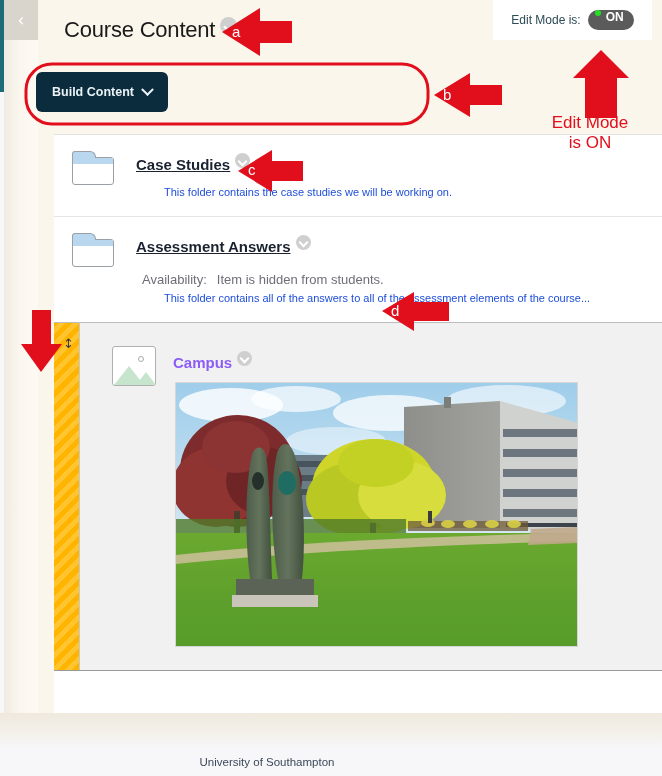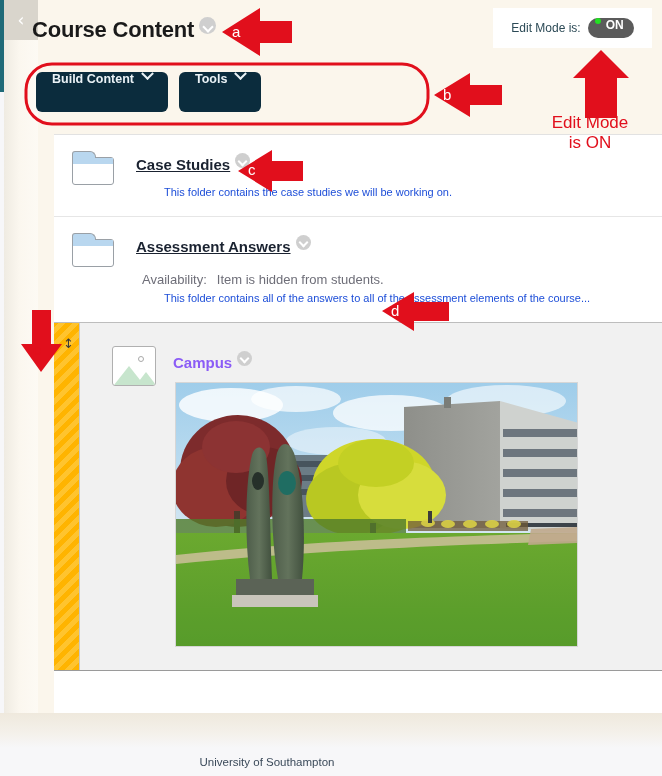--- a/index.html
+++ b/index.html
@@ -41,22 +41,22 @@
 
   
   .page-body {
     position: absolute; left: 38px; top: 0;
     width: 624px; height: 713px;
     background: #fbf6ec;
   }
 
   
   .page-title {
-    position: absolute; left: 32px; top: 17px;
-    font-size: 22px; font-weight: bold; color: #1a1a1a;
+    position: absolute; left: 64px; top: 17px;
+    font-size: 22px; font-weight: normal; color: #1a1a1a;
     letter-spacing: -0.2px;
     white-space: nowrap;
   }
   .cv {
     display: inline-block;
     width: 17px; height: 17px;
     border-radius: 50%;
     background: #cfcfcf;
     vertical-align: 3px;
     margin-left: 5px;
@@ -69,21 +69,21 @@
     width: 6px; height: 6px;
     border-right: 2px solid #ffffff;
     border-bottom: 2px solid #ffffff;
     transform: rotate(45deg);
   }
   .cv.sm { width: 15px; height: 15px; vertical-align: 2px; }
   .cv.sm::after { left: 4px; top: 4.5px; width: 5px; height: 5px; }
 
   
   .editmode-box {
-    position: absolute; left: 493px; top: 8px;
+    position: absolute; left: 493px; top: 0;
     width: 159px; height: 40px;
     background: #ffffff;
     display: flex; align-items: center; justify-content: center;
     gap: 7px;
   }
   .editmode-label {
     font-size: 12px; color: #2c4a56;
   }
   .editmode-pill {
     background: #5b5b5b;
@@ -106,21 +106,21 @@
     position: absolute; left: 36px; top: 72px;
     display: flex; gap: 11px;
   }
   .abtn {
     background: #0b2c3d;
     color: #eaf2f6;
     font-size: 12.5px; font-weight: bold;
     border-radius: 6px;
     height: 40px;
     padding: 0 16px;
-    display: flex; align-items: flex-start; gap: 9px;
+    display: flex; align-items: center; gap: 9px;
     cursor: pointer;
     white-space: nowrap;
   }
   .abtn .caret {
     display: inline-block;
     width: 9px; height: 9px;
     border-right: 2.2px solid #eaf2f6;
     border-bottom: 2.2px solid #eaf2f6;
     transform: rotate(45deg) translate(-2px,-2px);
   }
@@ -306,24 +306,20 @@
     <span class="editmode-label">Edit Mode is:</span>
     <span class="editmode-pill">
       <span class="editmode-dot"></span>
       <span class="editmode-on">ON</span>
     </span>
   </div>
 
   <div class="action-bar">
     <div class="abtn">
       <span>Build Content</span>
-      <span class="caret"></span>
-    </div>
-    <div class="abtn">
-      <span>Tools</span>
       <span class="caret"></span>
     </div>
   </div>
 
   <div class="content-panel">
 
     <div class="row row-sep">
       <div class="row-inner">
         <div class="folder-icon">
           <div class="body"></div>

